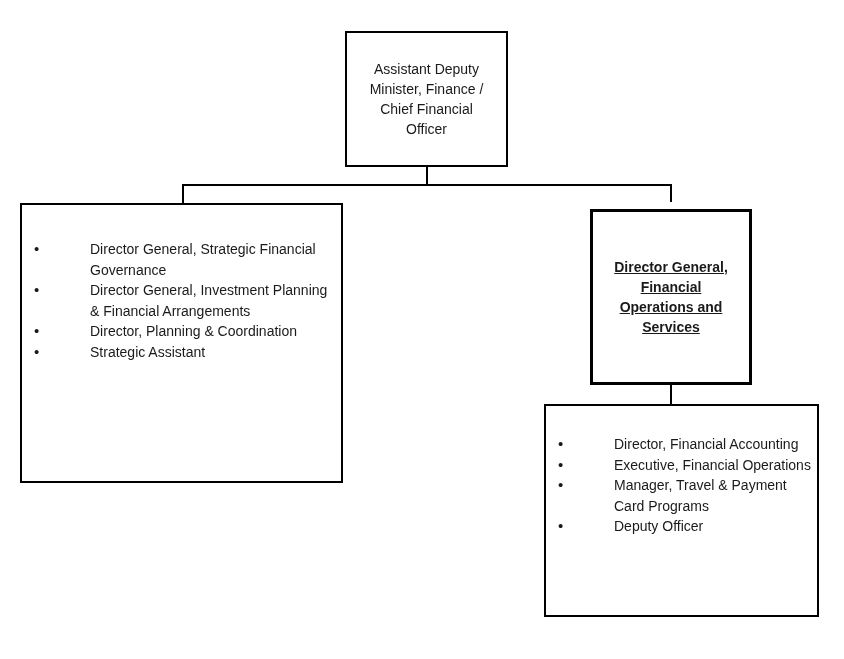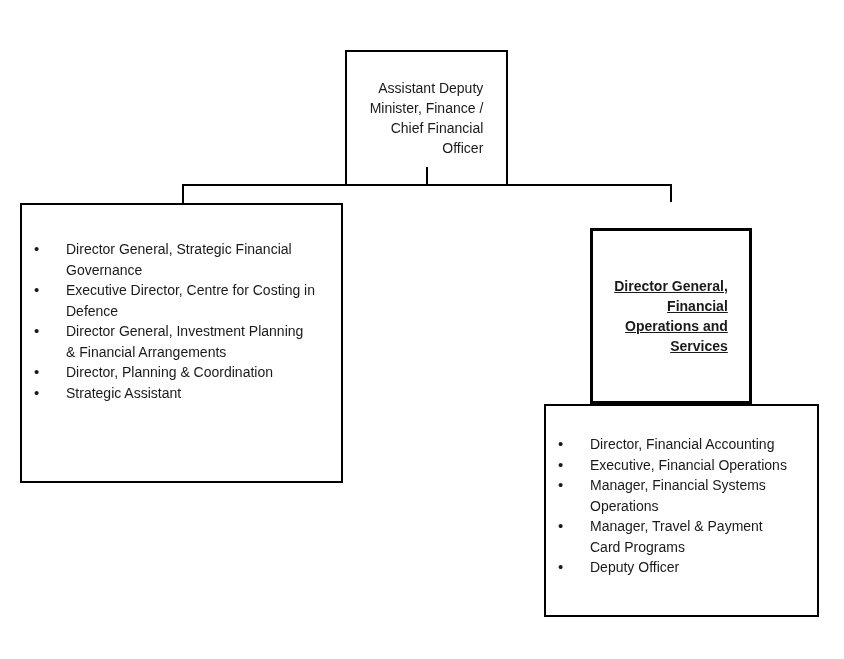--- a/index.html
+++ b/index.html
@@ -19,22 +19,21 @@
   .box {
     position: absolute;
     box-sizing: border-box;
     border: 2px solid #000000;
     background: #ffffff;
   }
   .title-box {
     display: flex;
     align-items: center;
     justify-content: center;
-    text-align: right;
-    margin-top: 19px;
+    text-align: center;
   }
   .box-text {
     font-size: 14px;
     line-height: 20px;
     white-space: pre-line;
   }
   .top-box { left: 345px; top: 31px; width: 163px; height: 136px; }
   .dg-box  { left: 590px; top: 209px; width: 162px; height: 176px; border-width: 3px; text-decoration: underline; }
   .dg-box .box-text { font-weight: bold; }
   .left-box   { left: 20px;  top: 203px; width: 323px; height: 280px; }
@@ -42,21 +41,21 @@
 
   .list-box ul {
     margin: 0;
     padding: 0;
     list-style: none;
   }
   .left-box ul   { padding: 34px 4px 0 0; }
   .bottom-box ul { padding: 28px 4px 0 0; }
   .list-box li {
     position: relative;
-    padding-left: 44px;
+    padding-left: 68px;
     font-size: 14px;
     line-height: 20.5px;
     white-space: pre-line;
   }
   .list-box li::before {
     content: "\2022";
     position: absolute;
     left: 12px;
     top: 0;
     font-size: 15px;
@@ -81,41 +80,37 @@
   <div class="connector" style="left:426px; top:167px; width:2px; height:19px;"></div>
   <div class="connector" style="left:182px; top:184px; width:490px; height:2px;"></div>
   <div class="connector" style="left:182px; top:184px; width:2px; height:19px;"></div>
   <div class="connector" style="left:670px; top:184px; width:2px; height:18px;"></div>
   <div class="connector" style="left:670px; top:378px; width:2px; height:26px;"></div>
 
   <div class="box list-box left-box">
     <ul>
       <li>Director General, Strategic Financial
 Governance</li>
-      <li>Executive Director, Centre for Costing in
-Defence</li>
       <li>Director General, Investment Planning
 &amp; Financial Arrangements</li>
       <li>Director, Planning &amp; Coordination</li>
       <li>Strategic Assistant</li>
     </ul>
   </div>
 
   <div class="box title-box dg-box">
     <div class="box-text">Director General,
 Financial
 Operations and
 Services</div>
   </div>
 
   <div class="box list-box bottom-box">
     <ul>
       <li>Director, Financial Accounting</li>
       <li>Executive, Financial Operations</li>
-      <li>Manager, Financial Systems
-Operations</li>
       <li>Manager, Travel &amp; Payment
 Card Programs</li>
       <li>Deputy Officer</li>
     </ul>
   </div>
 
 </div>
 
 </body></html>

